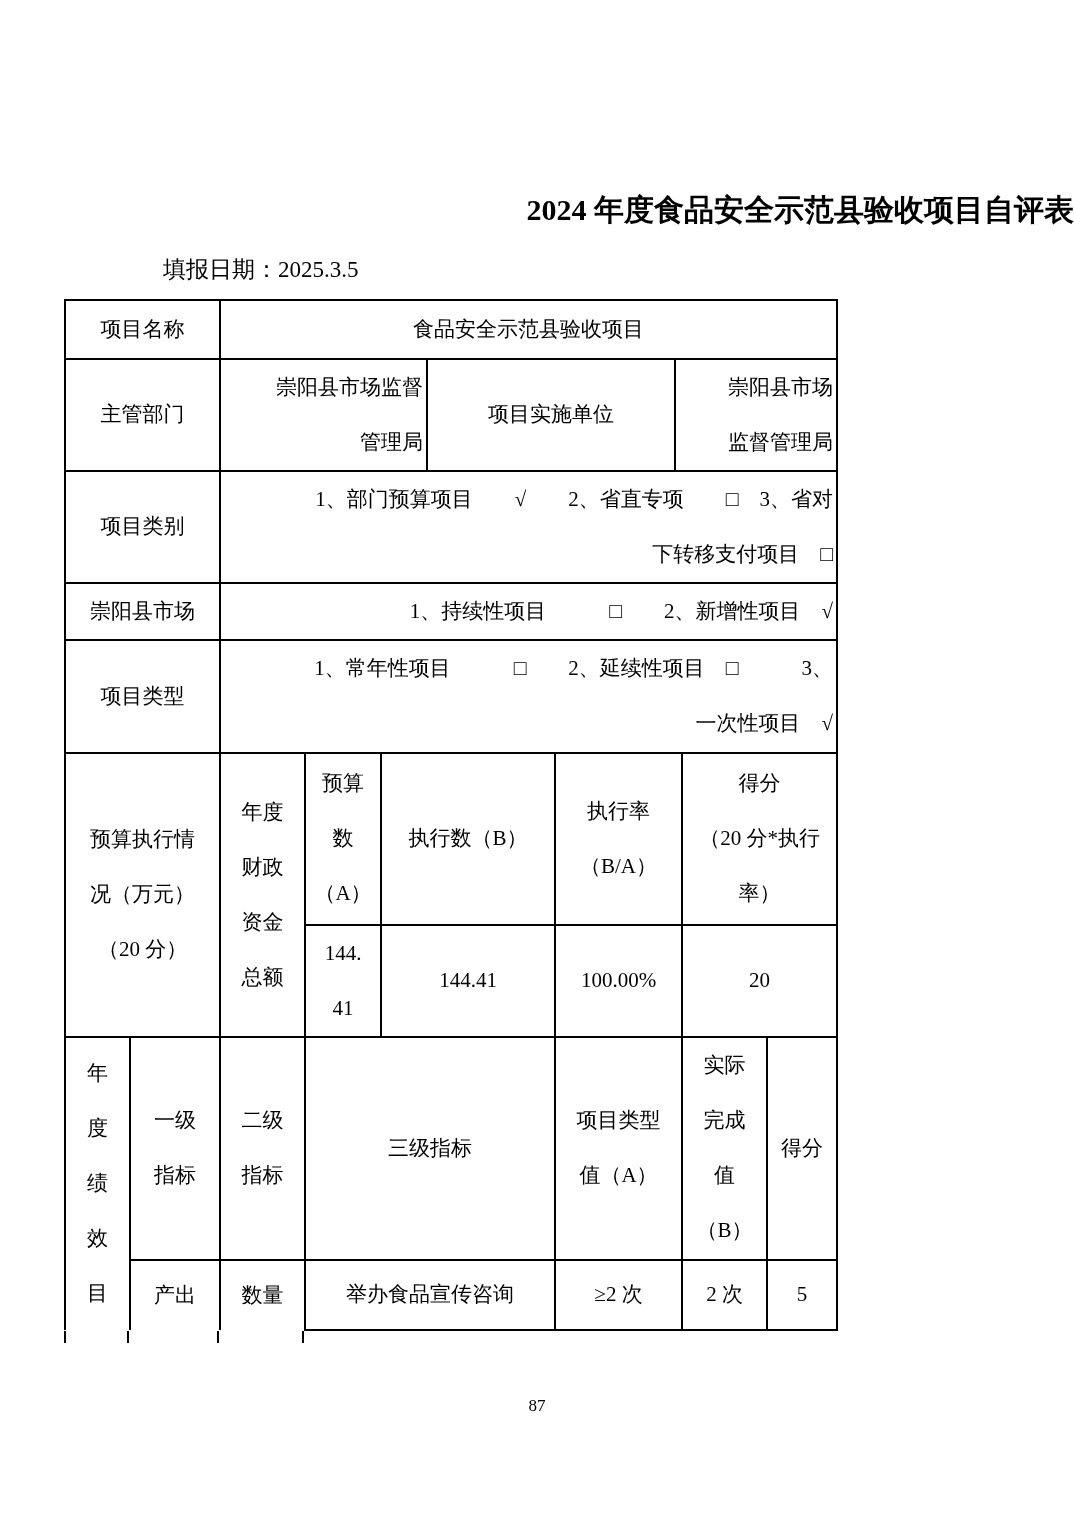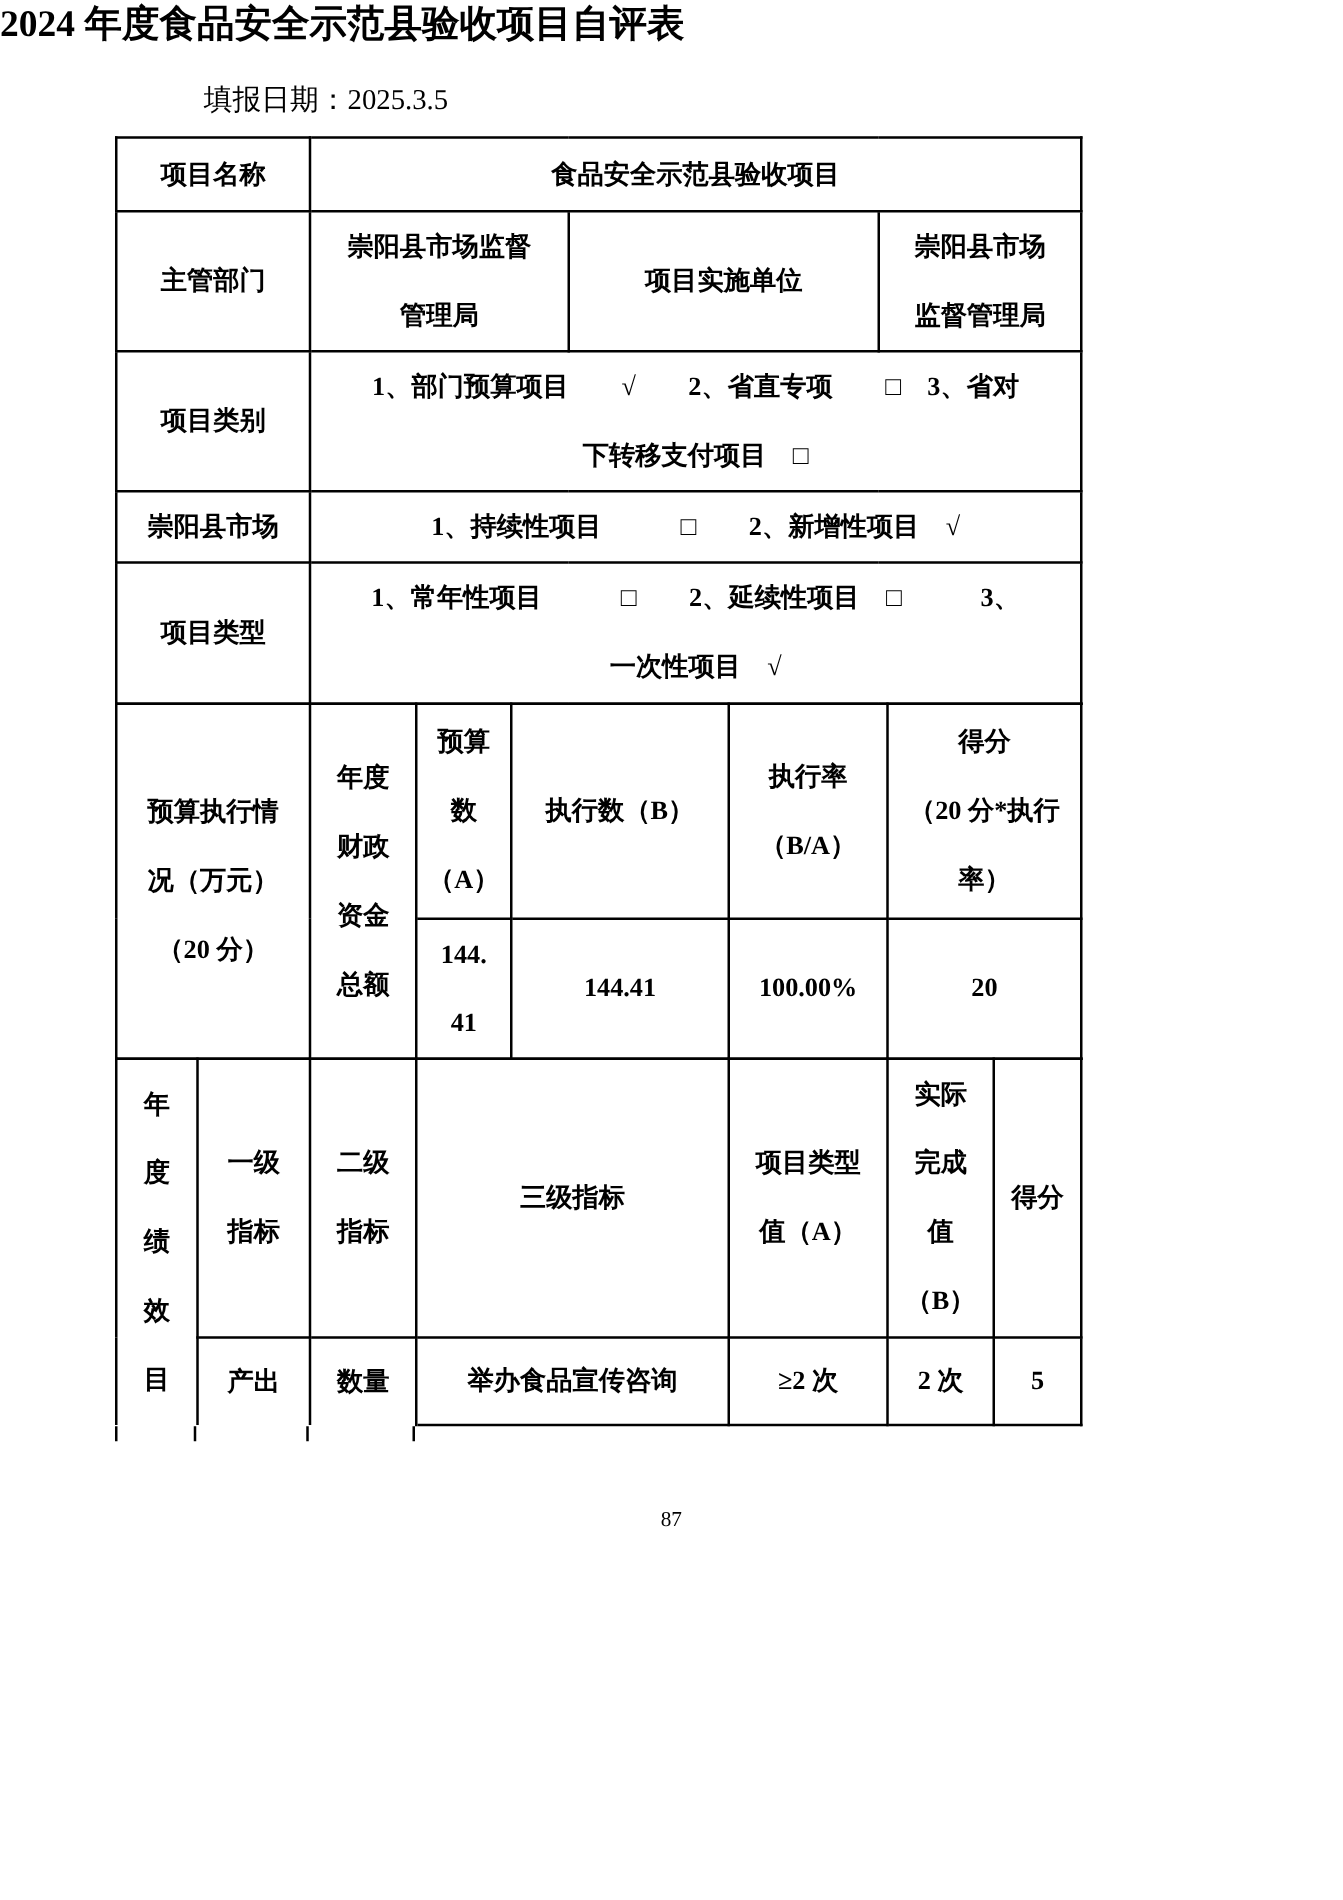--- a/index.html
+++ b/index.html
@@ -3,37 +3,37 @@
 <meta charset="utf-8">
 <style>
   html,body { margin:0; padding:0; background:#888; }
   .page {
     width:1074px; height:1520px; margin:0 auto; background:#ffffff;
     position:relative; color:#000;
     font-family:"Liberation Serif","DejaVu Serif",serif;
     overflow:hidden;
   }
   .title {
-    margin:0; text-align:left;
+    margin:0; padding-top:190px; text-align:right;
     font-size:30px; font-weight:bold; line-height:1.3;
   }
   .meta {
     width:758px; margin:26px 0 0 163px;
     display:flex; justify-content:space-between;
     font-size:23px; line-height:1.3;
   }
-  .tables { position:relative; width:645px; margin:14px 0 0 92px;font-weight:bold; }
+  .tables { position:relative; width:645px; margin:14px 0 0 64px; }
   table.tbl { border-collapse:collapse; table-layout:fixed; width:772px; }
   table.t2, table.t3 { margin-top:-2px; }
   td {
     border:2px solid #000; font-size:21px; line-height:55px;
     text-align:center; vertical-align:middle; padding:0;
     overflow:hidden;
   }
-  .left { text-align:center; padding:0 13px; }
+  .left { text-align:right; padding:0 3px; }
   .pre  { white-space:pre-line; }
   .nb   { border-bottom:none; }
   .h59  { height:59px; }  .h111 { height:111px; } .h112 { height:112px; }
   .h57  { height:57px; }  .h113 { height:113px; } .h172 { height:172px; }
   .h110 { height:110px; } .h223 { height:223px; } .h70  { height:70px;border-radius:11px; }
   .cut {
     position:absolute; bottom:-12px; width:2px; height:12px; background:#000;
   }
   .pagenum {
     margin-top:65px; text-align:center; font-size:17px;

